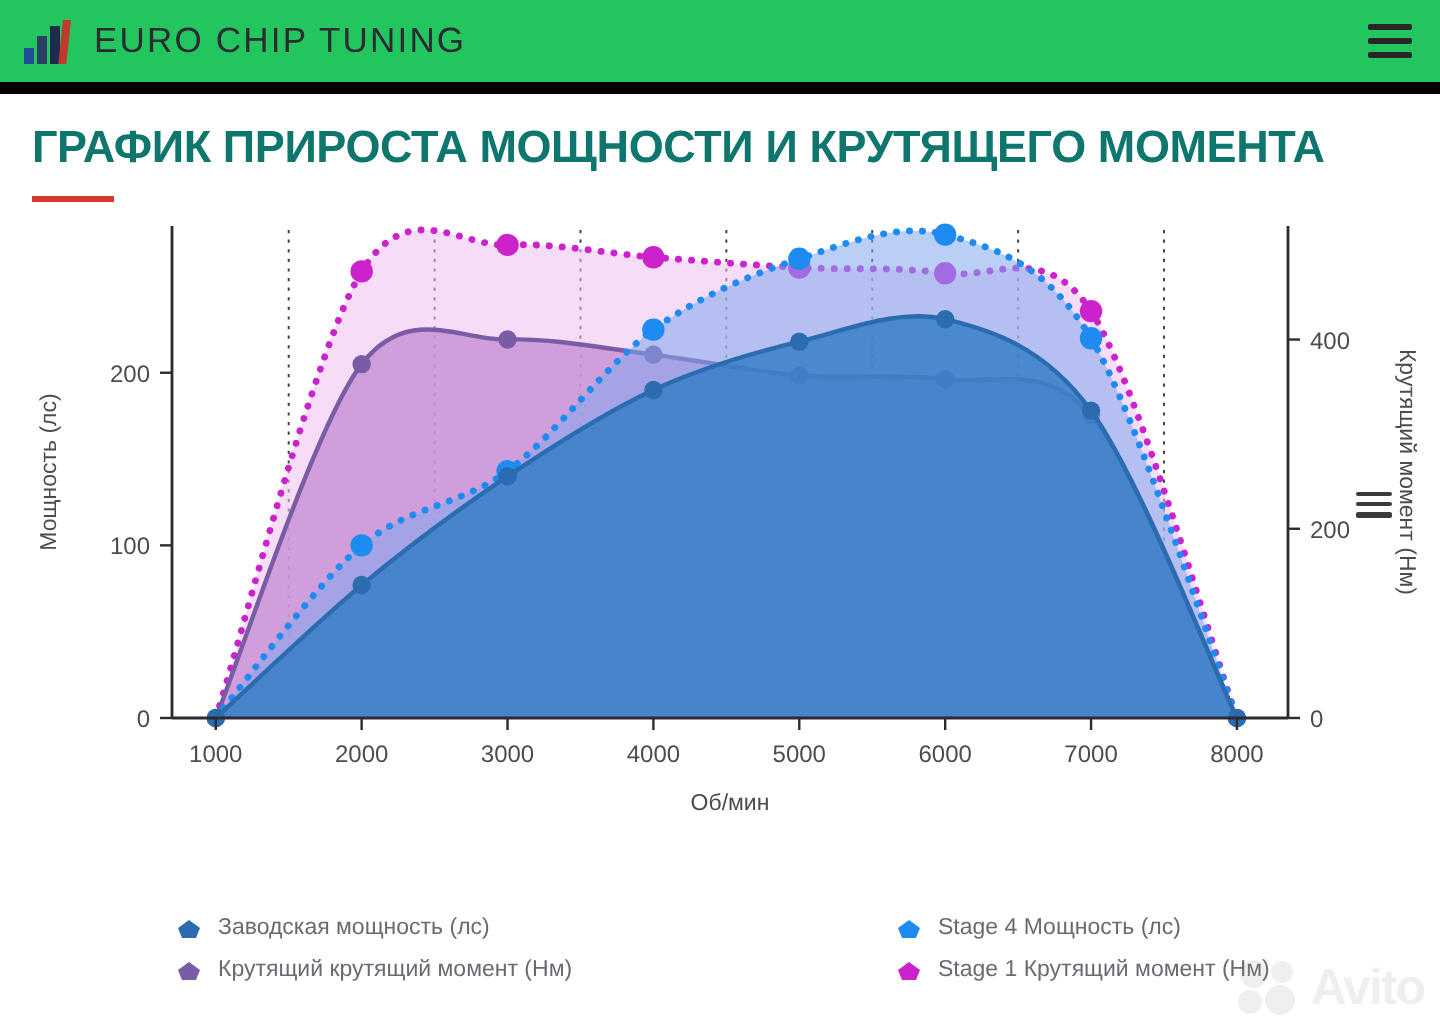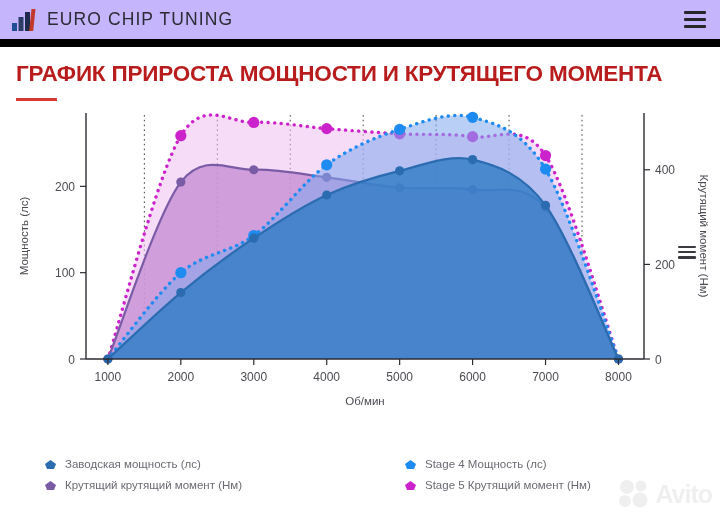--- a/index.html
+++ b/index.html
@@ -8,25 +8,25 @@
     width:720px; height:517px;
     background:#ffffff;
     font-family:"Liberation Sans", sans-serif;
     overflow:hidden;
     position:relative;
   }
 
   
   #topbar {
     height:47px;
-    background:#c4b5fd;
+    background:#22c55e;
     display:flex;
     align-items:center;
     padding:0 14px 0 12px;
-    border-bottom:8px solid #000000;
+    border-bottom:6px solid #000000;
     position:relative;
   }
   #brand { display:flex; align-items:center; gap:9px; }
   #logo-mark { display:block; }
   #brand-name {
     font-size:17.5px;
     letter-spacing:1.1px;
     color:#2b2b33;
     font-weight:400;
     white-space:nowrap;
@@ -37,21 +37,21 @@
     display:flex; flex-direction:column; justify-content:space-between;
     cursor:pointer;
   }
   #menu-button i { display:block; height:2.6px; background:#26262b; border-radius:1px; }
 
   
   #title-block { padding:15px 16px 0 16px; }
   #page-title {
     font-size:22.5px;
     font-weight:700;
-    color:#b91c1c;
+    color:#0f766e;
     letter-spacing:-0.2px;
     line-height:1.1;
     white-space:nowrap;
   }
   #title-rule {
     margin-top:11px;
     width:41px; height:3px;
     background:#d6392f;
   }
 
@@ -74,21 +74,21 @@
   #chart-menu i { display:block; height:2.4px; background:#3a3a3f; border-radius:1px; }
 
   
   #legend {
     position:absolute;
     left:0; top:458px;
     width:720px;
     display:grid;
     grid-template-columns:360px 360px;
     row-gap:9px;
-    padding-left:44px;
+    padding-left:88px;
   }
   .legend-item {
     display:flex; align-items:center; gap:8px;
     font-size:11.5px;
     color:#6a6a72;
     cursor:pointer;
     white-space:nowrap;
   }
   .legend-swatch { width:13px; height:11px; flex:0 0 auto; }
 
@@ -241,21 +241,21 @@
   <div class="legend-item">
     <svg class="legend-swatch" viewBox="0 0 13 11">
       <path d="M6.5 1 L12 5 L10 10 L3 10 L1 5 Z" fill="#7a5ba6"></path>
     </svg>
     <span>Крутящий крутящий момент (Нм)</span>
   </div>
   <div class="legend-item">
     <svg class="legend-swatch" viewBox="0 0 13 11">
       <path d="M6.5 1 L12 5 L10 10 L3 10 L1 5 Z" fill="#cc22cc"></path>
     </svg>
-    <span>Stage 5 Крутящий момент (Нм)</span>
+    <span>Stage 1 Крутящий момент (Нм)</span>
   </div>
 </div>
 
 <div id="watermark">
   <svg width="32" height="30" viewBox="0 0 32 30">
     <circle cx="9" cy="8" r="7" fill="#8a8a8a"></circle>
     <circle cx="23" cy="7" r="5.5" fill="#8a8a8a"></circle>
     <circle cx="7" cy="22" r="6" fill="#8a8a8a"></circle>
     <circle cx="22" cy="21" r="7.5" fill="#8a8a8a"></circle>
   </svg>

